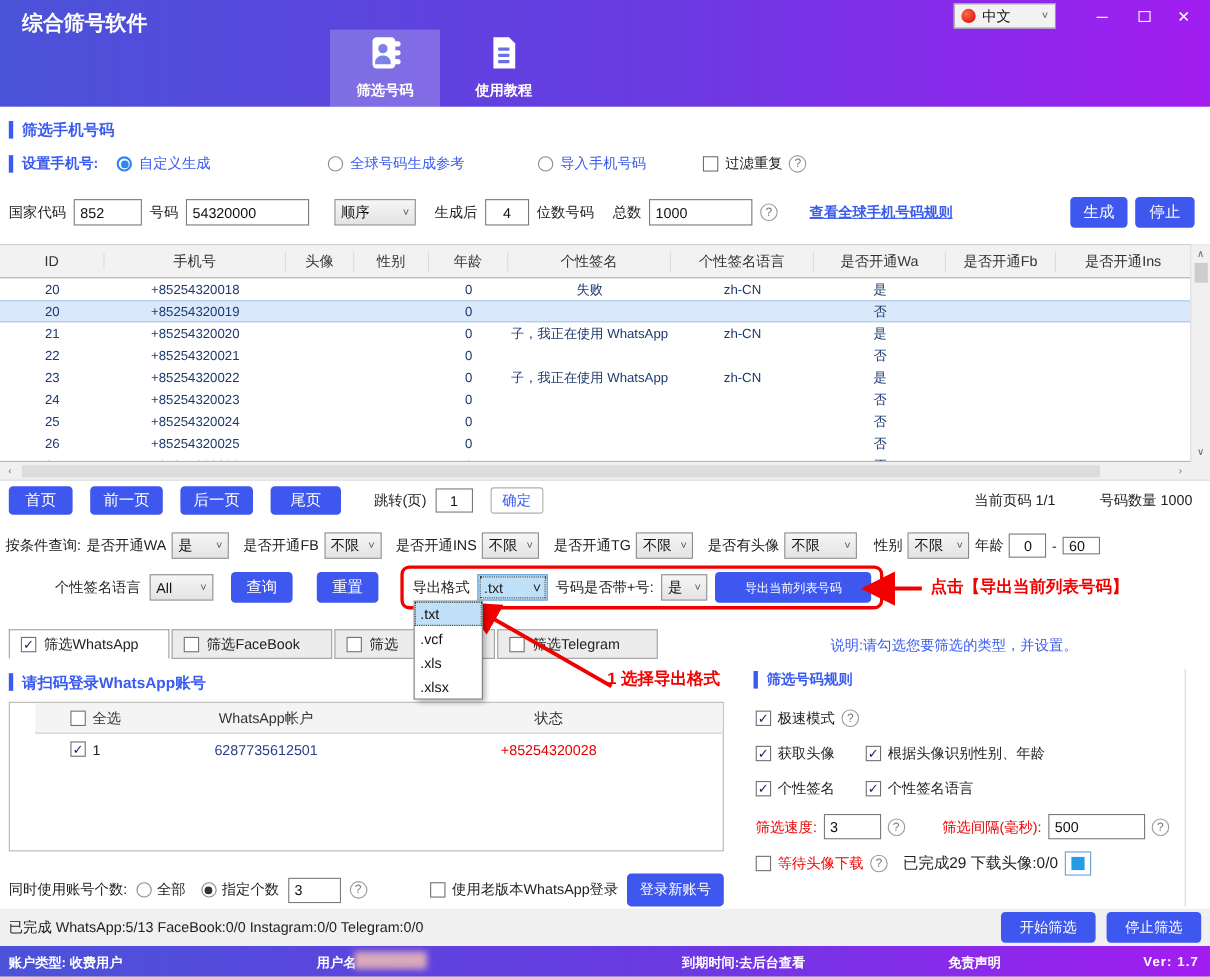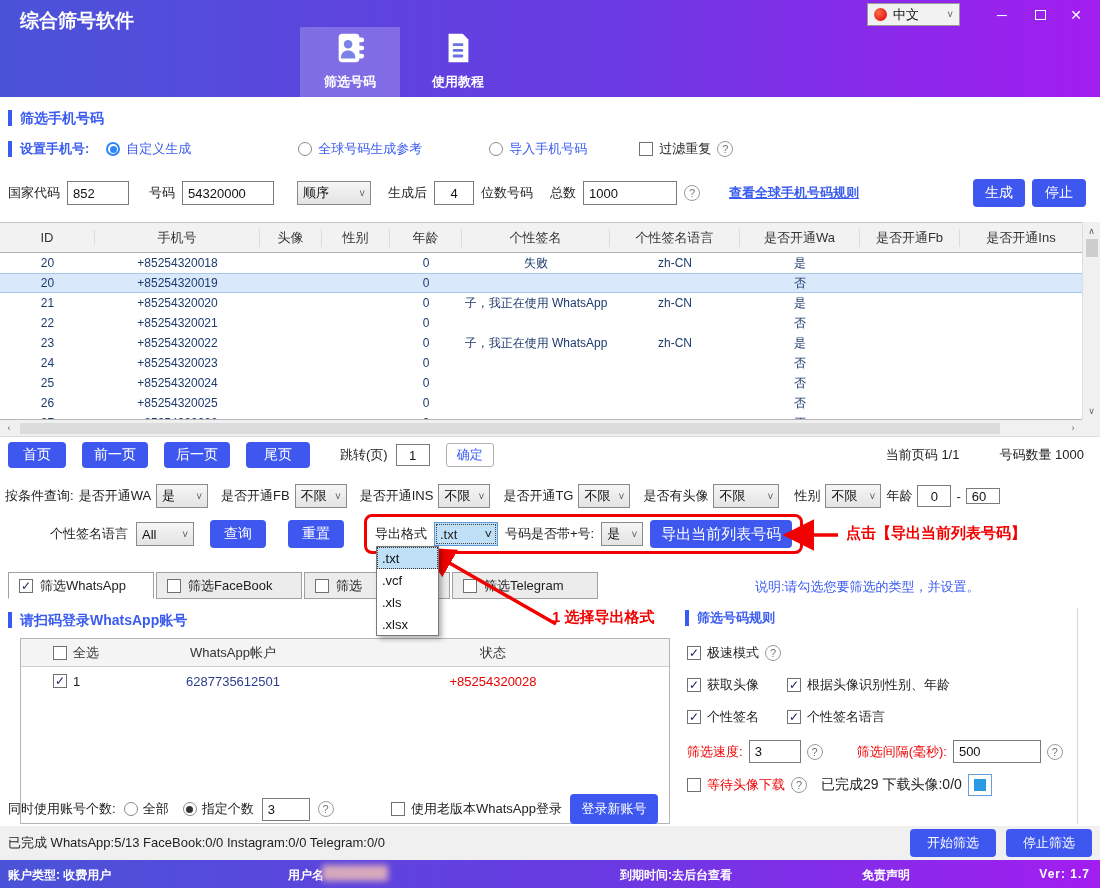--- a/index.html
+++ b/index.html
@@ -96,21 +96,21 @@
 
   
   .row-ttabs{position:absolute;left:8px;top:572px;display:flex;}
   .ttab{display:inline-flex;align-items:center;gap:7px;width:146px;height:27px;border:1px solid #a0a0a0;
         background:#ececec;padding-left:10px;font-size:13px;margin-right:2px;}
   .ttab.active{background:#fff;border-bottom-color:#fff;}
   .ttab-note{position:absolute;left:755px;top:578px;font-size:13px;}
 
   
   .wa-h{position:absolute;left:8px;top:612px;}
-  .lg-table{position:absolute;left:20px;top:638px;width:650px;height:186px;border:1px solid #b5b5b5;background:#fff;}
+  .lg-table{position:absolute;left:8px;top:638px;width:650px;height:136px;border:1px solid #b5b5b5;background:#fff;padding-left:23px;}
   .lg-head{display:flex;height:28px;background:#f4f4f4;border-bottom:1px solid #cfcfcf;align-items:center;color:#333;}
   .lg-row{display:flex;height:28px;align-items:center;font-size:13px;}
   .lgc0{width:112px;display:flex;align-items:center;gap:6px;padding-left:32px;}
   .lgc1{width:200px;text-align:center;}
   .lgc2{width:320px;text-align:center;}
   .row-acct{position:absolute;left:8px;top:794px;width:650px;display:flex;align-items:center;gap:8px;font-size:13px;}
 
   
   .rules{position:absolute;left:680px;top:608px;width:398px;height:216px;border-right:1px solid #d5d5d5;}
   .rl{position:absolute;display:flex;align-items:center;gap:6px;font-size:13px;}
@@ -191,22 +191,22 @@
     <span class="grp" style="margin-left:45px">
       <span class="cb"></span>
       <span>过滤重复</span>
       <span class="qmark">?</span>
     </span>
   </div>
 
   <div class="row-gen">
     <span>国家代码</span>
     <input class="inp" style="width: 62px;" value="852">
-    <span style="margin-left:13px">号码</span>
-    <input class="inp" style="width: 92px;" value="54320000">
+    <span style="margin-left:0">号码</span>
+    <input class="inp" style="width: 112px;" value="54320000">
     <span class="drop" style="width:74px;margin-left:16px">
       <span>顺序</span>
         <span class="chev">˅</span>
     </span>
     <span style="margin-left:10px">生成后</span>
     <input class="inp" style="width: 40px; text-align: center;" value="4">
     <span>位数号码</span>
     <span style="margin-left:10px">总数</span>
     <input class="inp" style="width: 94px;" value="1000">
     <span class="qmark">?</span>
@@ -411,21 +411,21 @@
       <span>导出格式</span>
       <span class="sel-open">
           <span>.txt</span>
           <span class="chev">˅</span>
         </span>
       <span>号码是否带+号:</span>
       <span class="drop" style="width:42px">
           <span>是</span>
           <span class="chev">˅</span>
         </span>
-      <span class="btn" style="width:142px;height:28px;font-size:15px">导出当前列表号码</span>
+      <span class="btn" style="width:142px;height:28px;font-size:11px">导出当前列表号码</span>
     </span>
   </div>
 
   <div class="dd-list">
     <div class="dd-item hl">.txt</div>
     <div class="dd-item">.vcf</div>
     <div class="dd-item">.xls</div>
     <div class="dd-item">.xlsx</div>
   </div>
 

